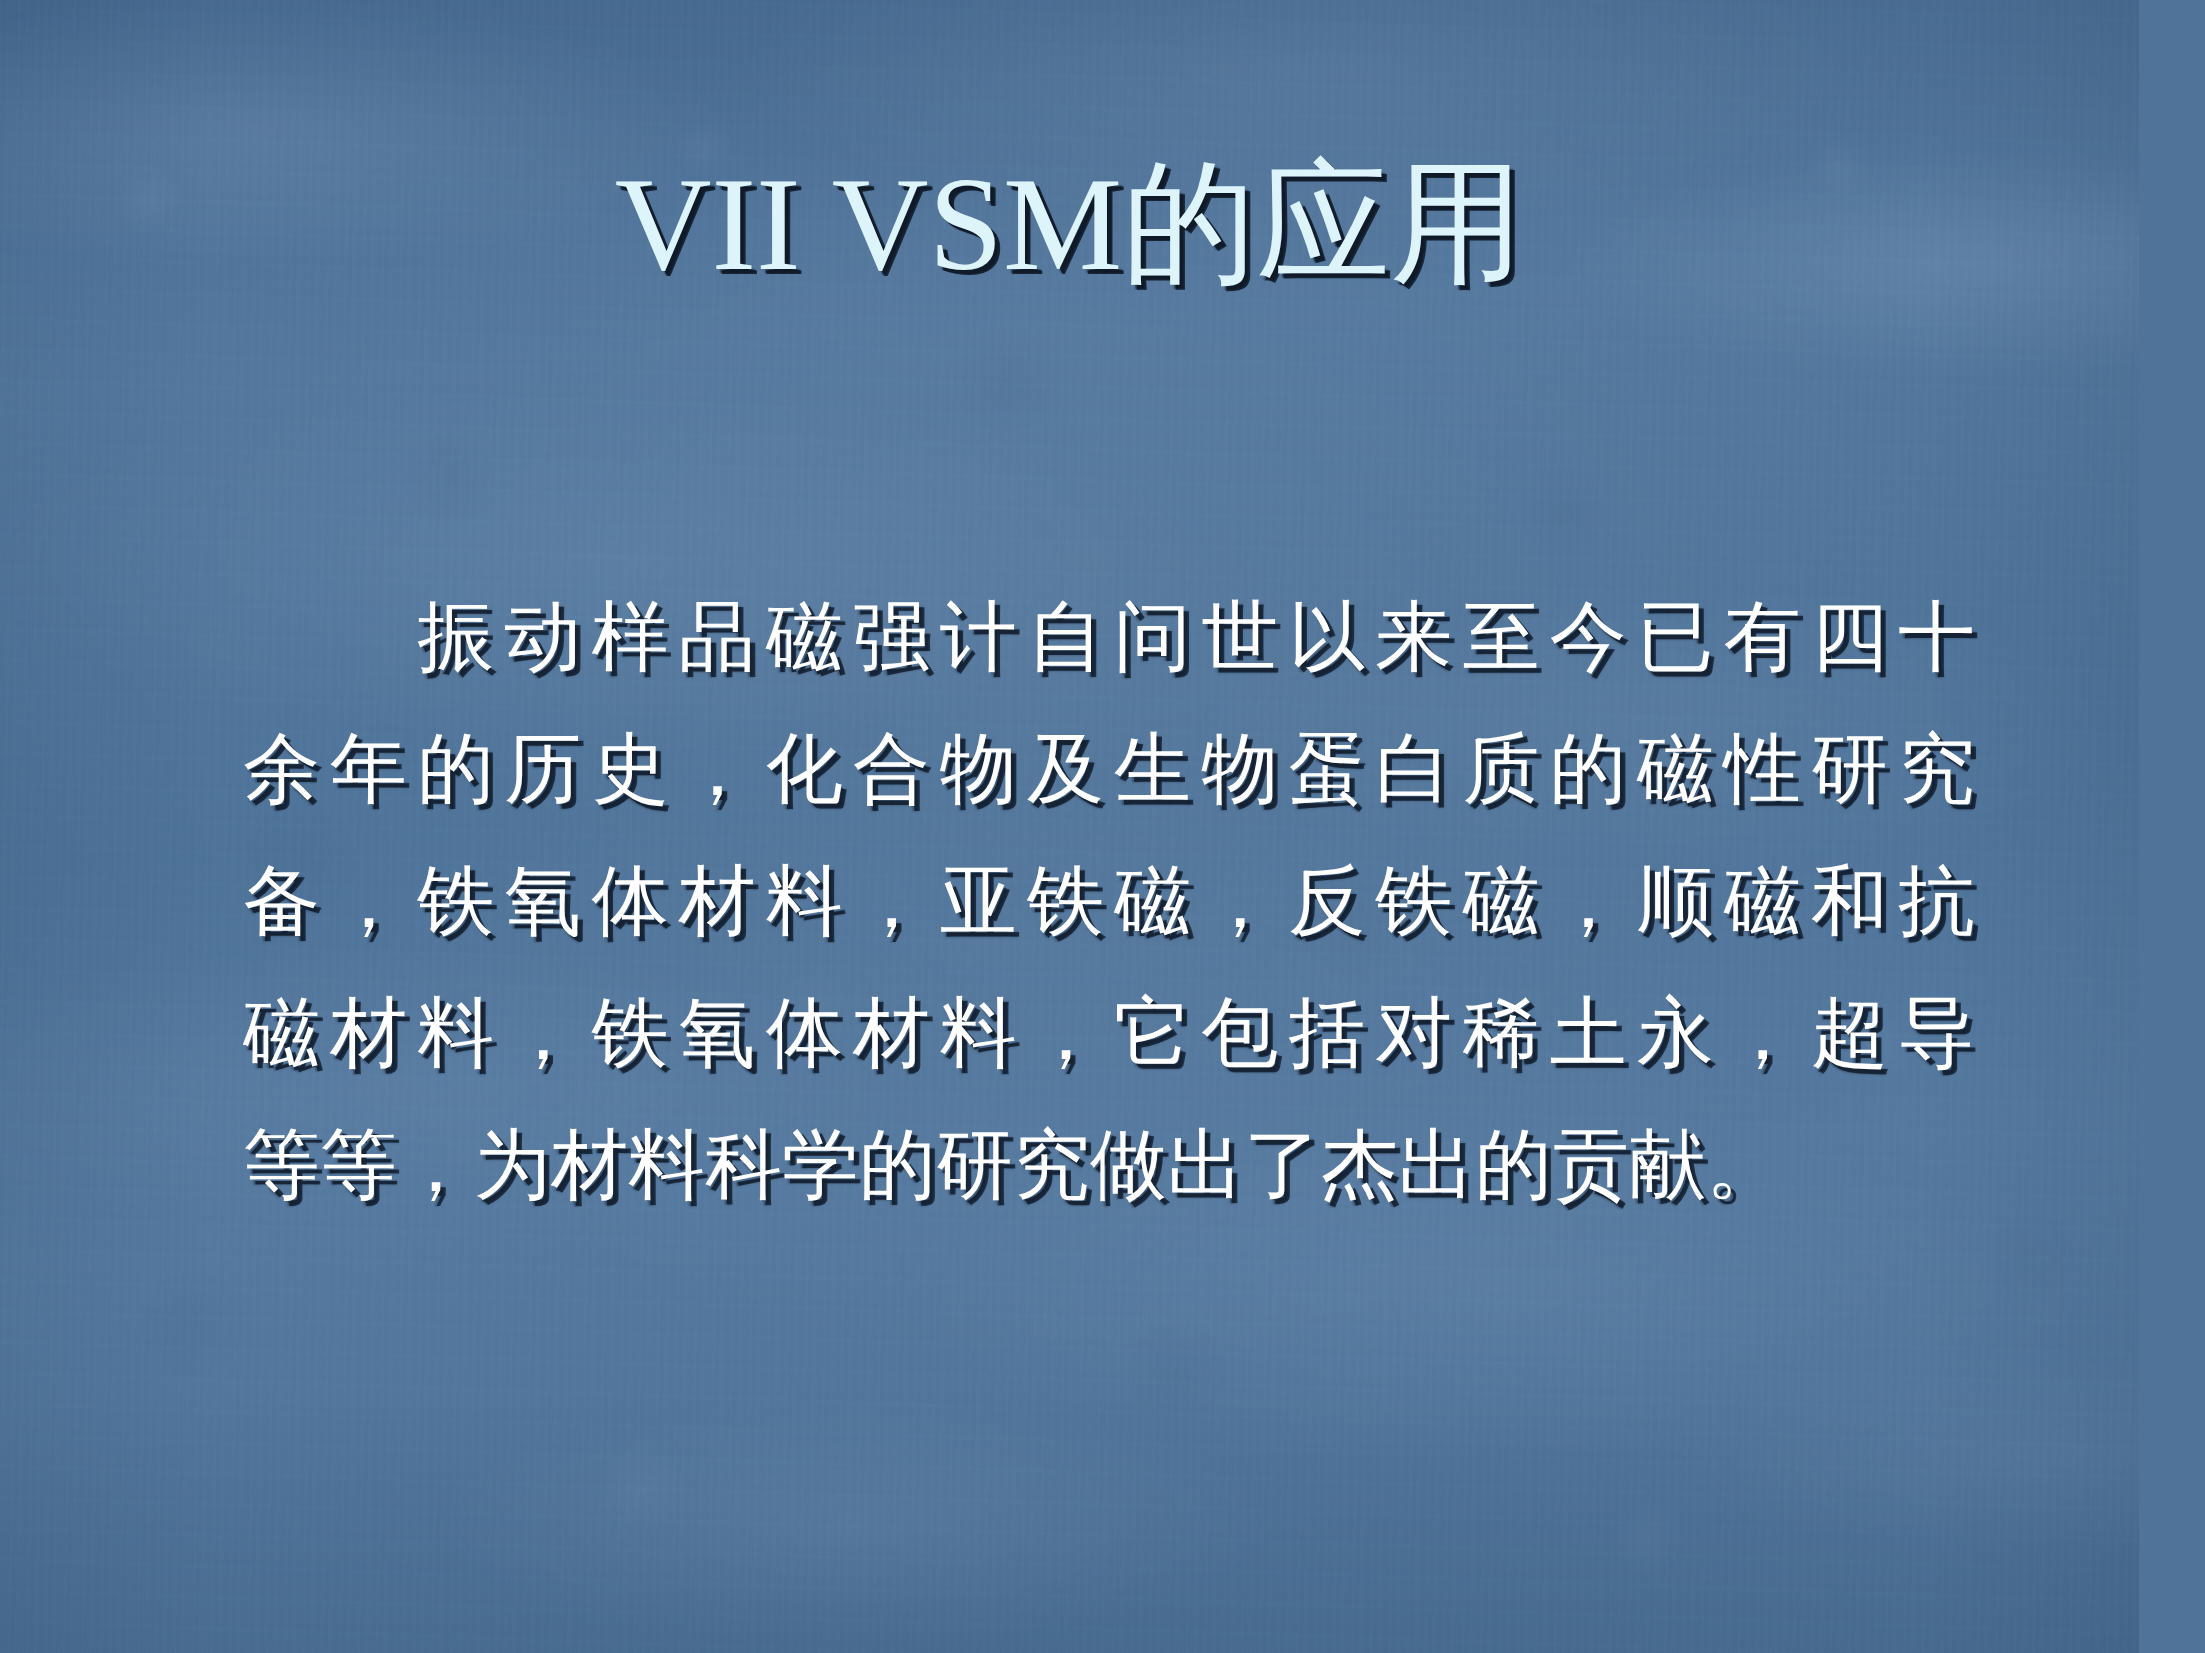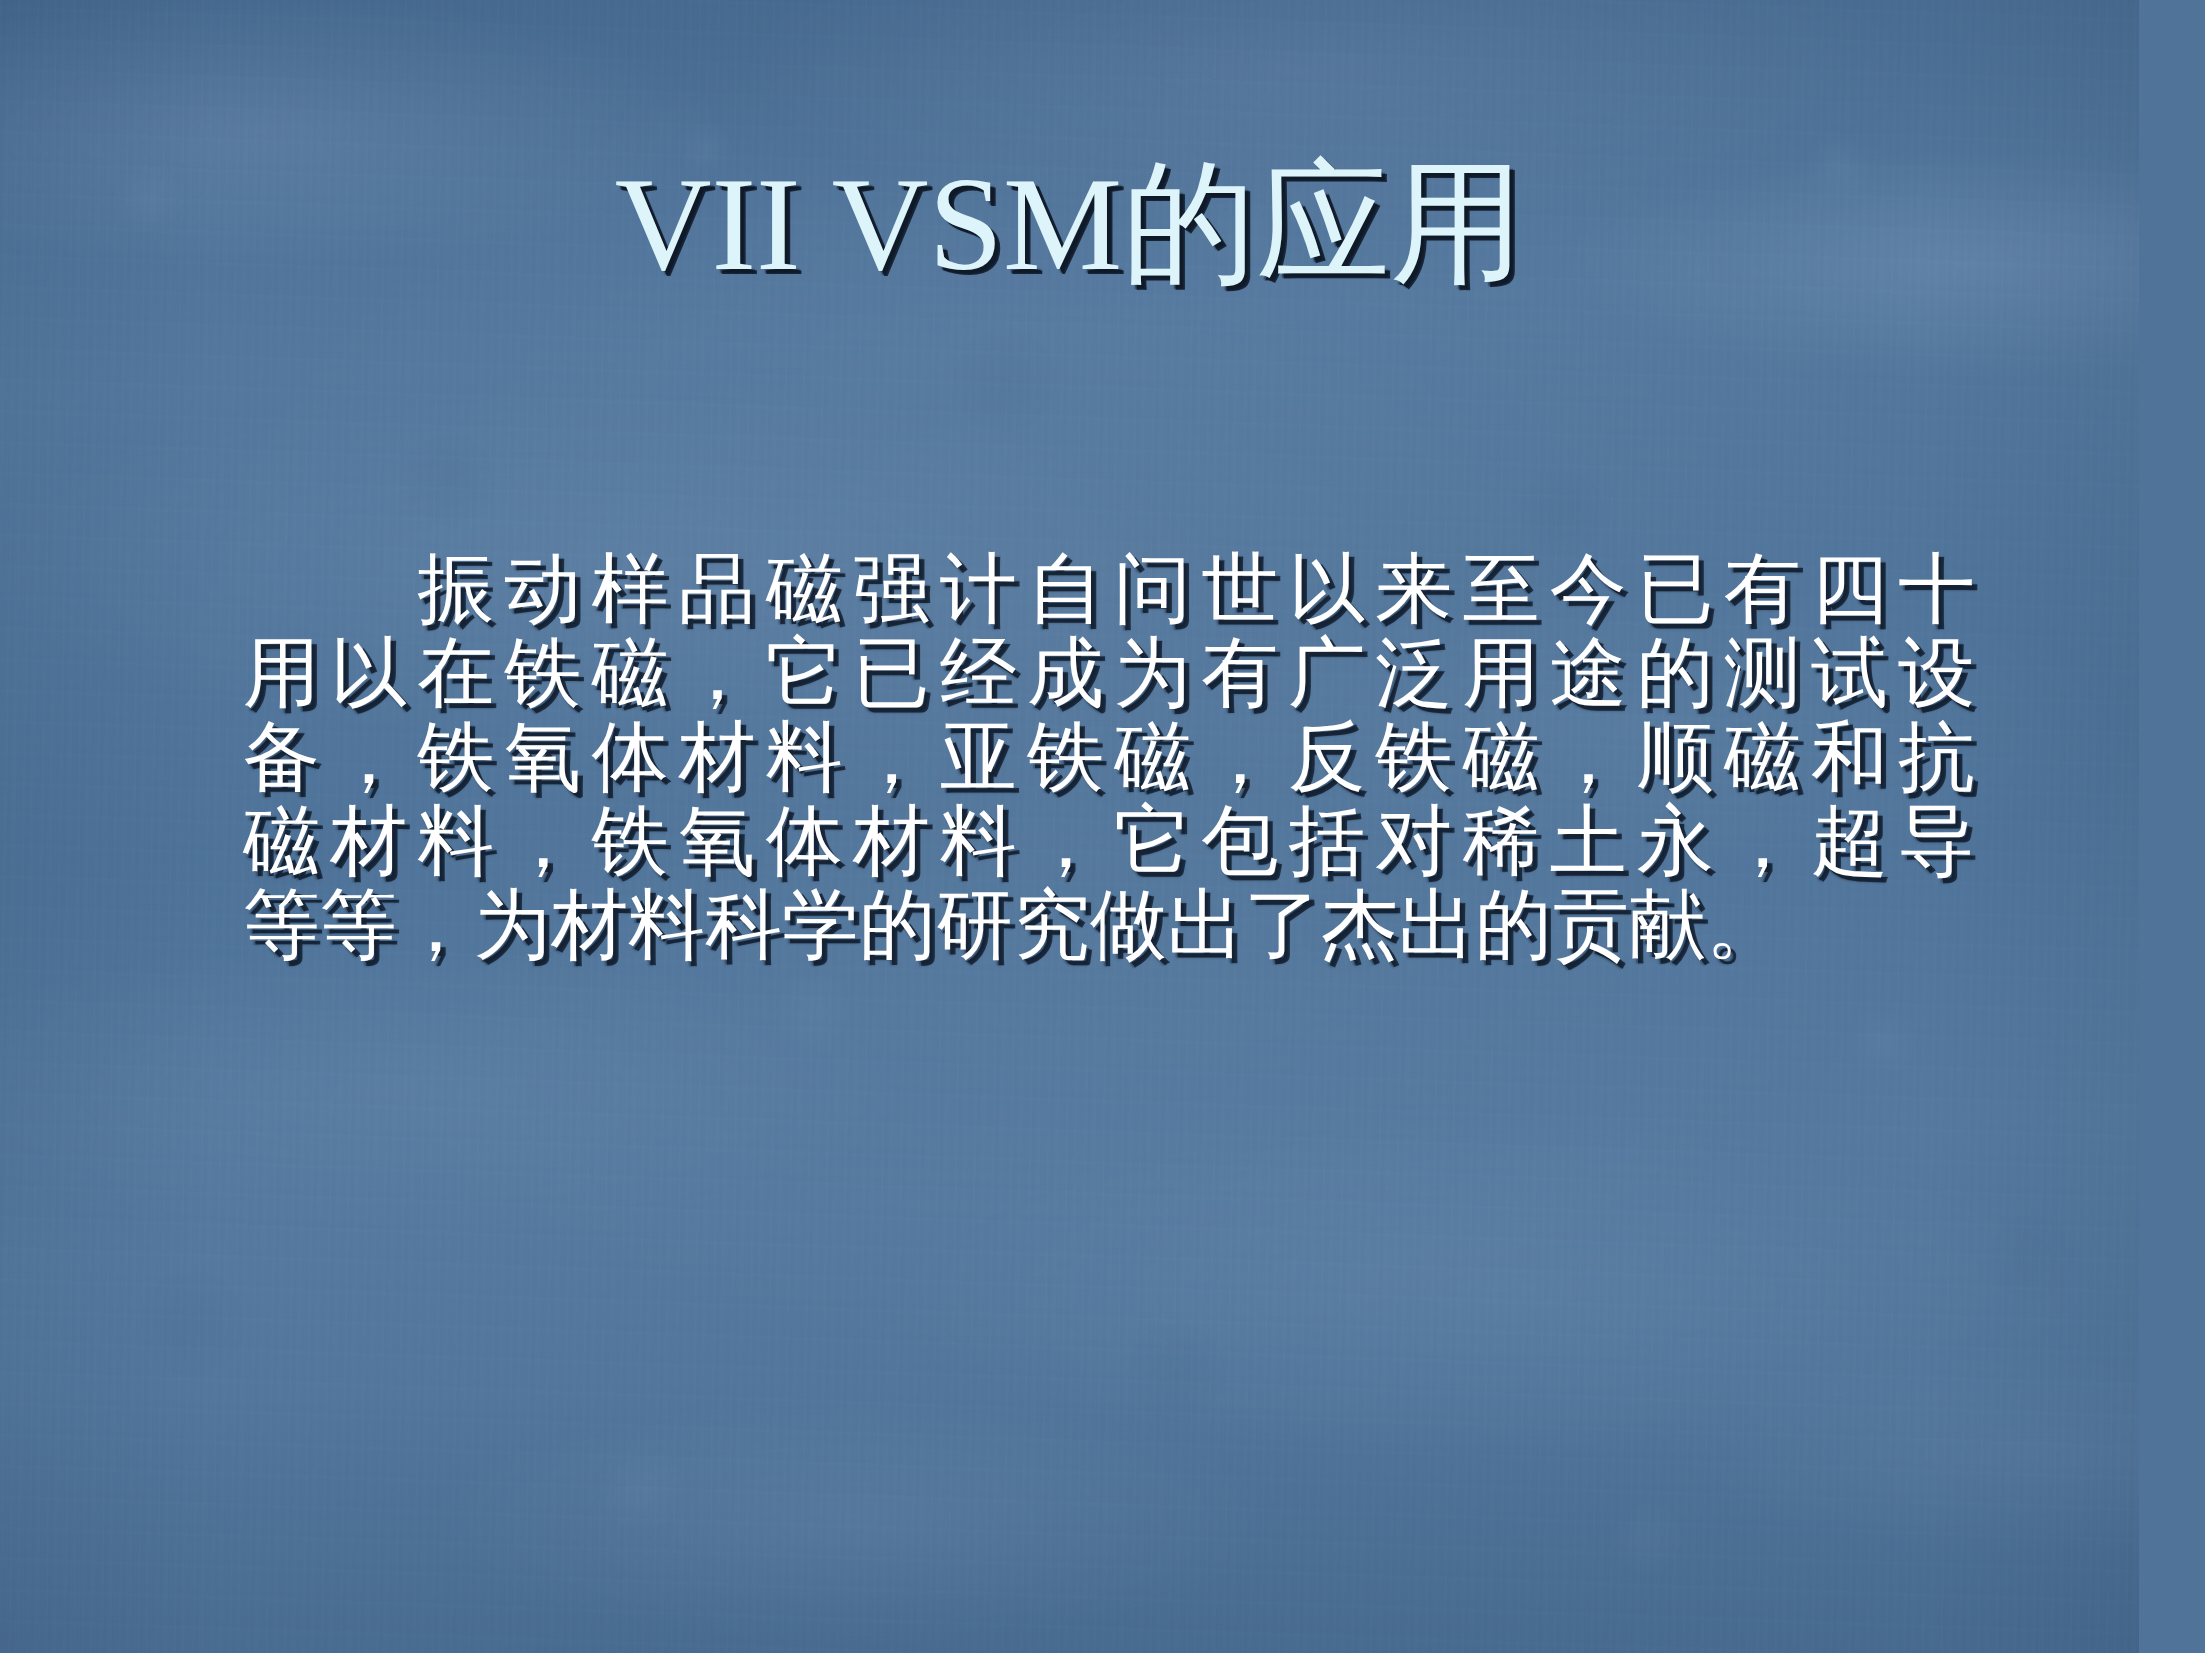--- a/index.html
+++ b/index.html
@@ -134,20 +134,21 @@
     font-size: 77px;
     line-height: 84px;
     color: #ffffff;
     text-shadow:
       5.4px 5.4px 0px rgba(10,20,34,.72),
       3.8px 4.6px 2.3px rgba(10,20,34,.48);
     white-space: nowrap;
     text-align: justify;
     text-align-last: justify;
     letter-spacing: 0;
+    margin-top: 48px;
   }
   .body-line.last {
     text-align: right;
     text-align-last: left;
   }
   .body-line.first {
     text-indent: 0;
   }
 </style>
 </head>
@@ -161,21 +162,21 @@
   <div class="bg-layer bg-streaks"></div>
   <div class="bg-layer bg-streaks2"></div>
   <div class="bg-layer bg-vignette"></div>
 
   <div id="content">
 
     <h1 class="slide-title">VII VSM的应用</h1>
 
     <div class="body-block">
       <div class="body-line first">　　振动样品磁强计自问世以来至今已有四十</div>
-      <div class="body-line">用以在铁磁，它已经成为有广泛用途的测试设</div>
+      <div class="body-line">余年的历史，化合物及生物蛋白质的磁性研究</div>
       <div class="body-line">备，铁氧体材料，亚铁磁，反铁磁，顺磁和抗</div>
       <div class="body-line">磁材料，铁氧体材料，它包括对稀土永，超导</div>
       <div class="body-line last">等等，为材料科学的研究做出了杰出的贡献。</div>
     </div>
 
   </div>
 </div>
 
 
 </body></html>

